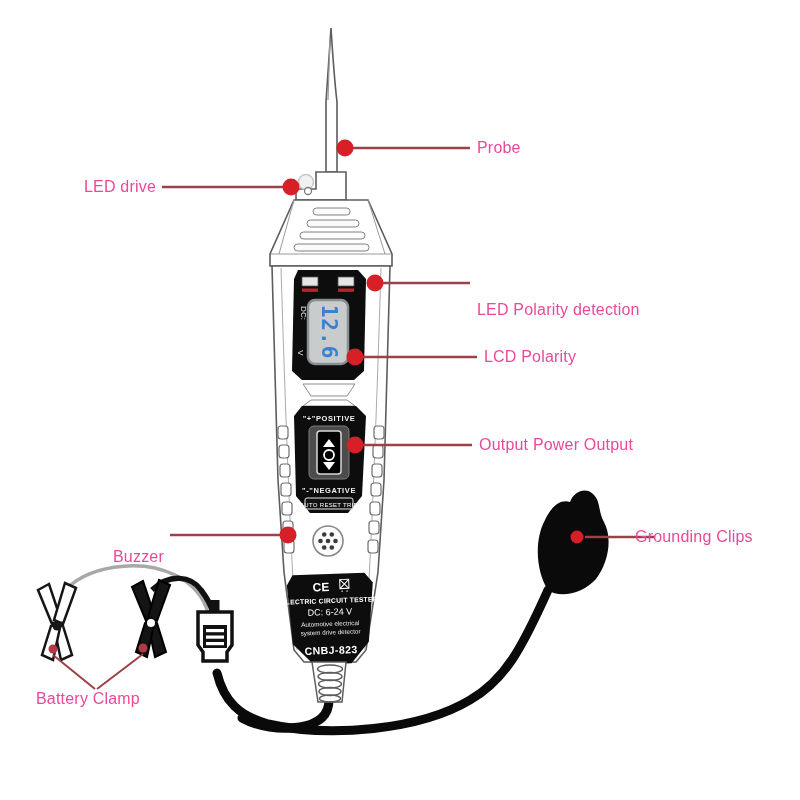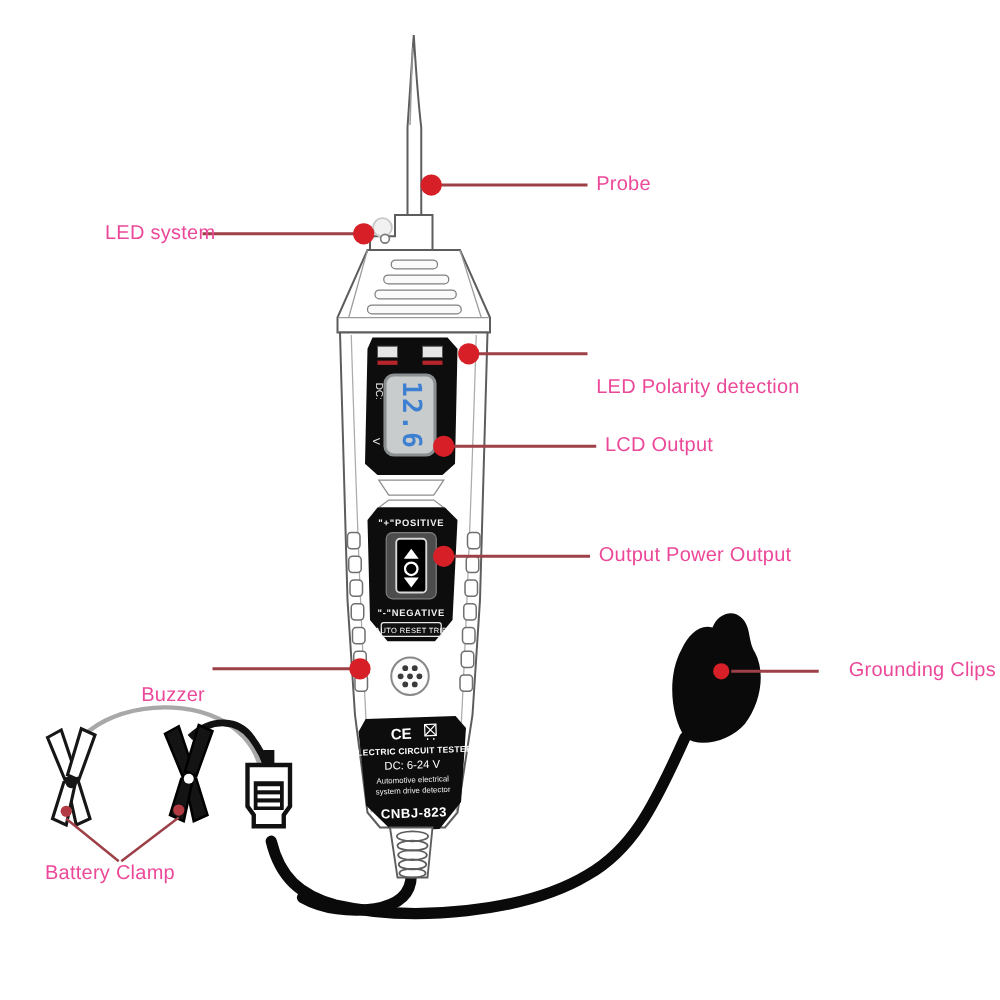--- a/index.html
+++ b/index.html
@@ -161,21 +161,21 @@
     <circle cx="355" cy="357" r="8.5" fill="#d61f26"></circle>
     <circle cx="355" cy="445" r="8.5" fill="#d61f26"></circle>
     <circle cx="288" cy="535" r="8.5" fill="#d61f26"></circle>
     <circle cx="577" cy="537" r="6.5" fill="#d61f26"></circle>
     <circle cx="53" cy="649" r="4.5" fill="#b13a43"></circle>
     <circle cx="143" cy="648" r="4.5" fill="#b13a43"></circle>
   </g>
 </svg>
 
 <div class="callout" style="left:477px;top:139px;">Probe</div>
-<div class="callout" style="left:84px;top:178px;">LED system</div>
+<div class="callout" style="left:84px;top:178px;">LED drive</div>
 <div class="callout" style="left:477px;top:274px;margin-top:27px;">LED Polarity detection</div>
-<div class="callout" style="left:484px;top:348px;">LCD Output</div>
+<div class="callout" style="left:484px;top:348px;">LCD Polarity</div>
 <div class="callout" style="left:479px;top:436px;">Output Power Output</div>
 <div class="callout" style="left:113px;top:548px;">Buzzer</div>
-<div class="callout" style="left:635px;top:528px;margin-left:44px;">Grounding Clips</div>
+<div class="callout" style="left:635px;top:528px;">Grounding Clips</div>
 <div class="callout center" style="left:36px;top:690px;width:126px;">Battery Clamp</div>
 
 </div>
 
 </body></html>

